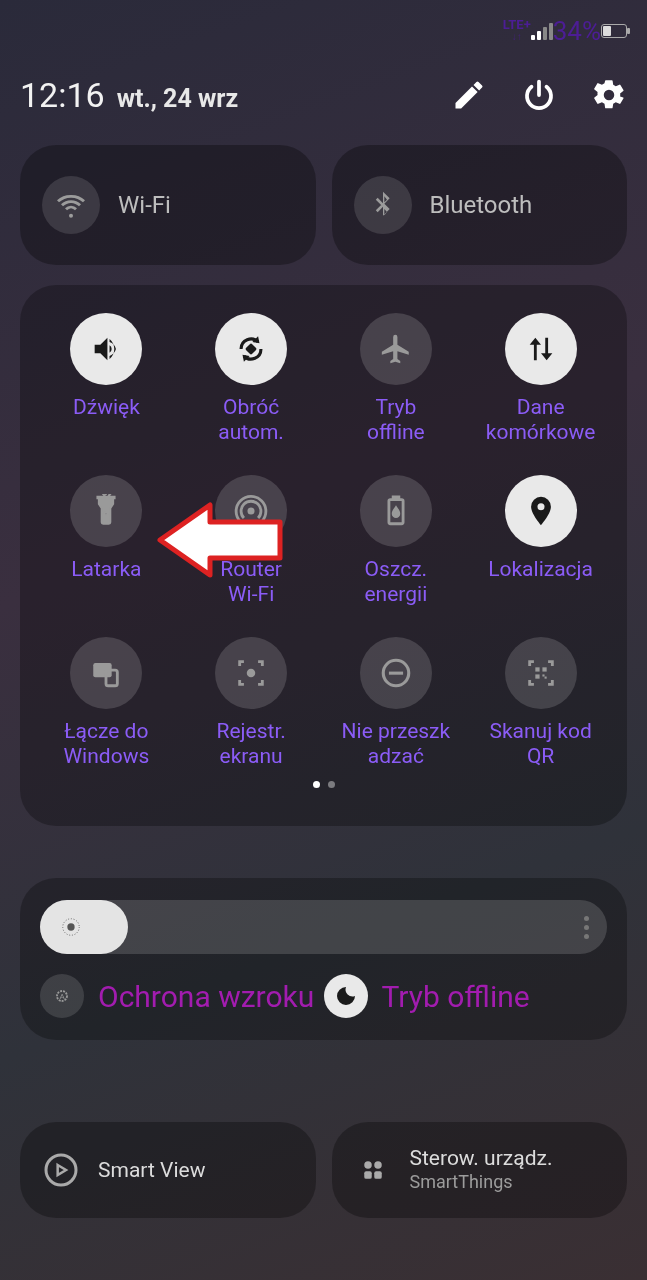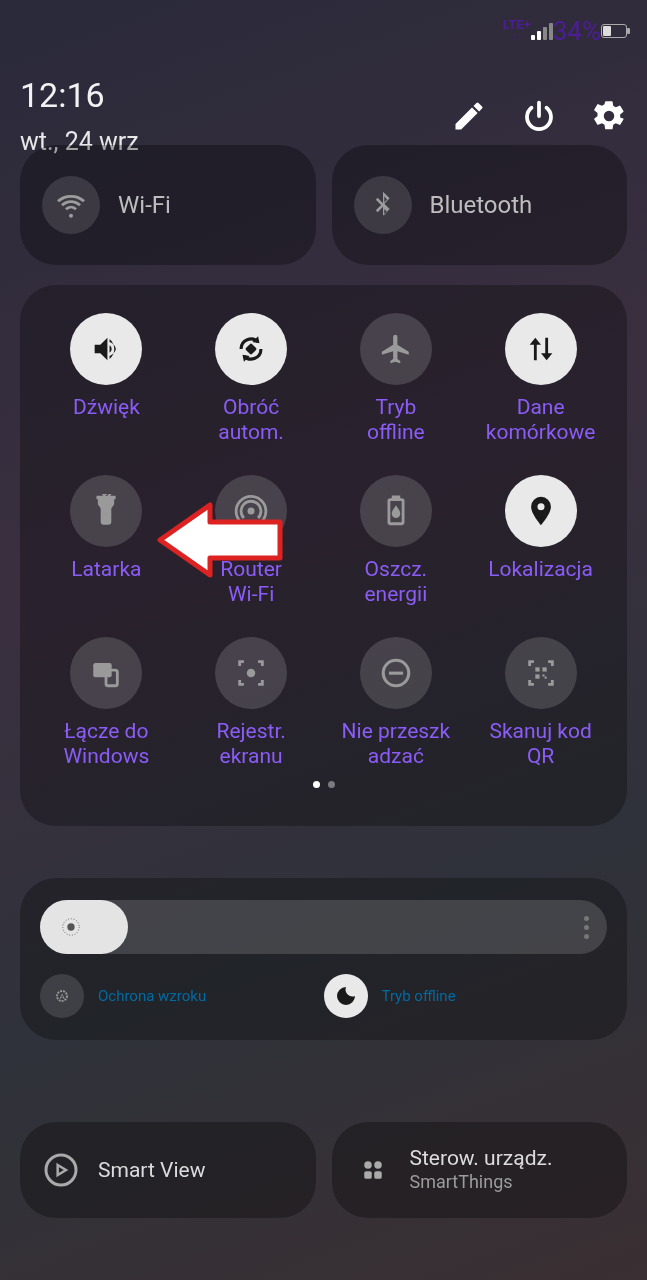--- a/index.html
+++ b/index.html
@@ -33,23 +33,23 @@
   .batt { width:26px; height:14px; border:1.5px solid #aaa; border-radius:3px; position:relative; margin-right:2px;}
   .batt::after{content:""; position:absolute; right:-4px; top:3px; width:3px; height:6px; background:#aaa; border-radius:1px;}
   .batt .fill{ position:absolute; left:1px; top:1px; bottom:1px; width:34%; background:#ddd; border-radius:1px;}
 
   
   .qs-header{
     position:absolute; left:20px; right:20px; top:75px;
     display:flex; align-items:center; justify-content:space-between;
     color:#f2f2f2;
   }
-  .qs-header .timebox{ display:flex; align-items:baseline; gap:12px;flex-direction:column;}
+  .qs-header .timebox{ display:flex; align-items:baseline; gap:12px;}
   .qs-header .time{ font-size:34px; font-weight:400;}
-  .qs-header .date{ font-size:25px; font-weight:400; color:#e8e8e8;}
+  .qs-header .date{ font-size:25px; font-weight:700; color:#e8e8e8;}
   .qs-header .hbtns{ display:flex; gap:34px; align-items:center;}
 
   .iconbtn{ width:36px; height:36px; display:flex; align-items:center; justify-content:center; color:#fff;}
   .iconbtn svg{ width:100%; height:100%;}
 
   
   .panel{
     position:absolute; left:20px; right:20px;
     background:rgba(0,0,0,0.28);
     border-radius:36px;
@@ -99,21 +99,21 @@
   .bri-icon{ position:absolute; left:20px; color:#555; z-index:1;}
   .bri-more{ position:absolute; right:18px; color:#888; display:flex; flex-direction:column; gap:4px;}
   .bri-more span{ width:5px; height:5px; border-radius:50%; background:#777;}
 
   .disp-row{ display:flex; margin-top:20px;}
   .disp-item{ flex:1; display:flex; align-items:center; gap:14px;}
   .disp-item .mini{ width:44px; height:44px; border-radius:50%; background:rgba(255,255,255,0.13); display:flex; align-items:center; justify-content:center;}
   .disp-item.active .mini{ background:#e9e9e9;}
   .disp-item.active .mini svg{ color:#1a1a1a;}
   .disp-item .mini svg{ width:24px; height:24px; color:#999;}
-  .disp-item .dlbl{ font-size:15px; color:#0369a1;}
+  .disp-item .dlbl{ font-size:30px; color:#a21caf;}
 
   
   .bottom-row{ top:1122px; display:flex; gap:16px; background:transparent;}
   .bottom-tile{
     flex:1; background:rgba(0,0,0,0.3); border-radius:36px;
     display:flex; align-items:center; gap:14px; padding:24px 18px;
   }
   .bottom-tile .bic{ width:46px; height:46px; display:flex; align-items:center; justify-content:center; color:#aaa;}
   .bottom-tile .btxt{ display:flex; flex-direction:column; line-height:24px; overflow:hidden;}
   .bottom-tile .btit{ font-size:21px; color:#dcdcdc; white-space:nowrap;}

